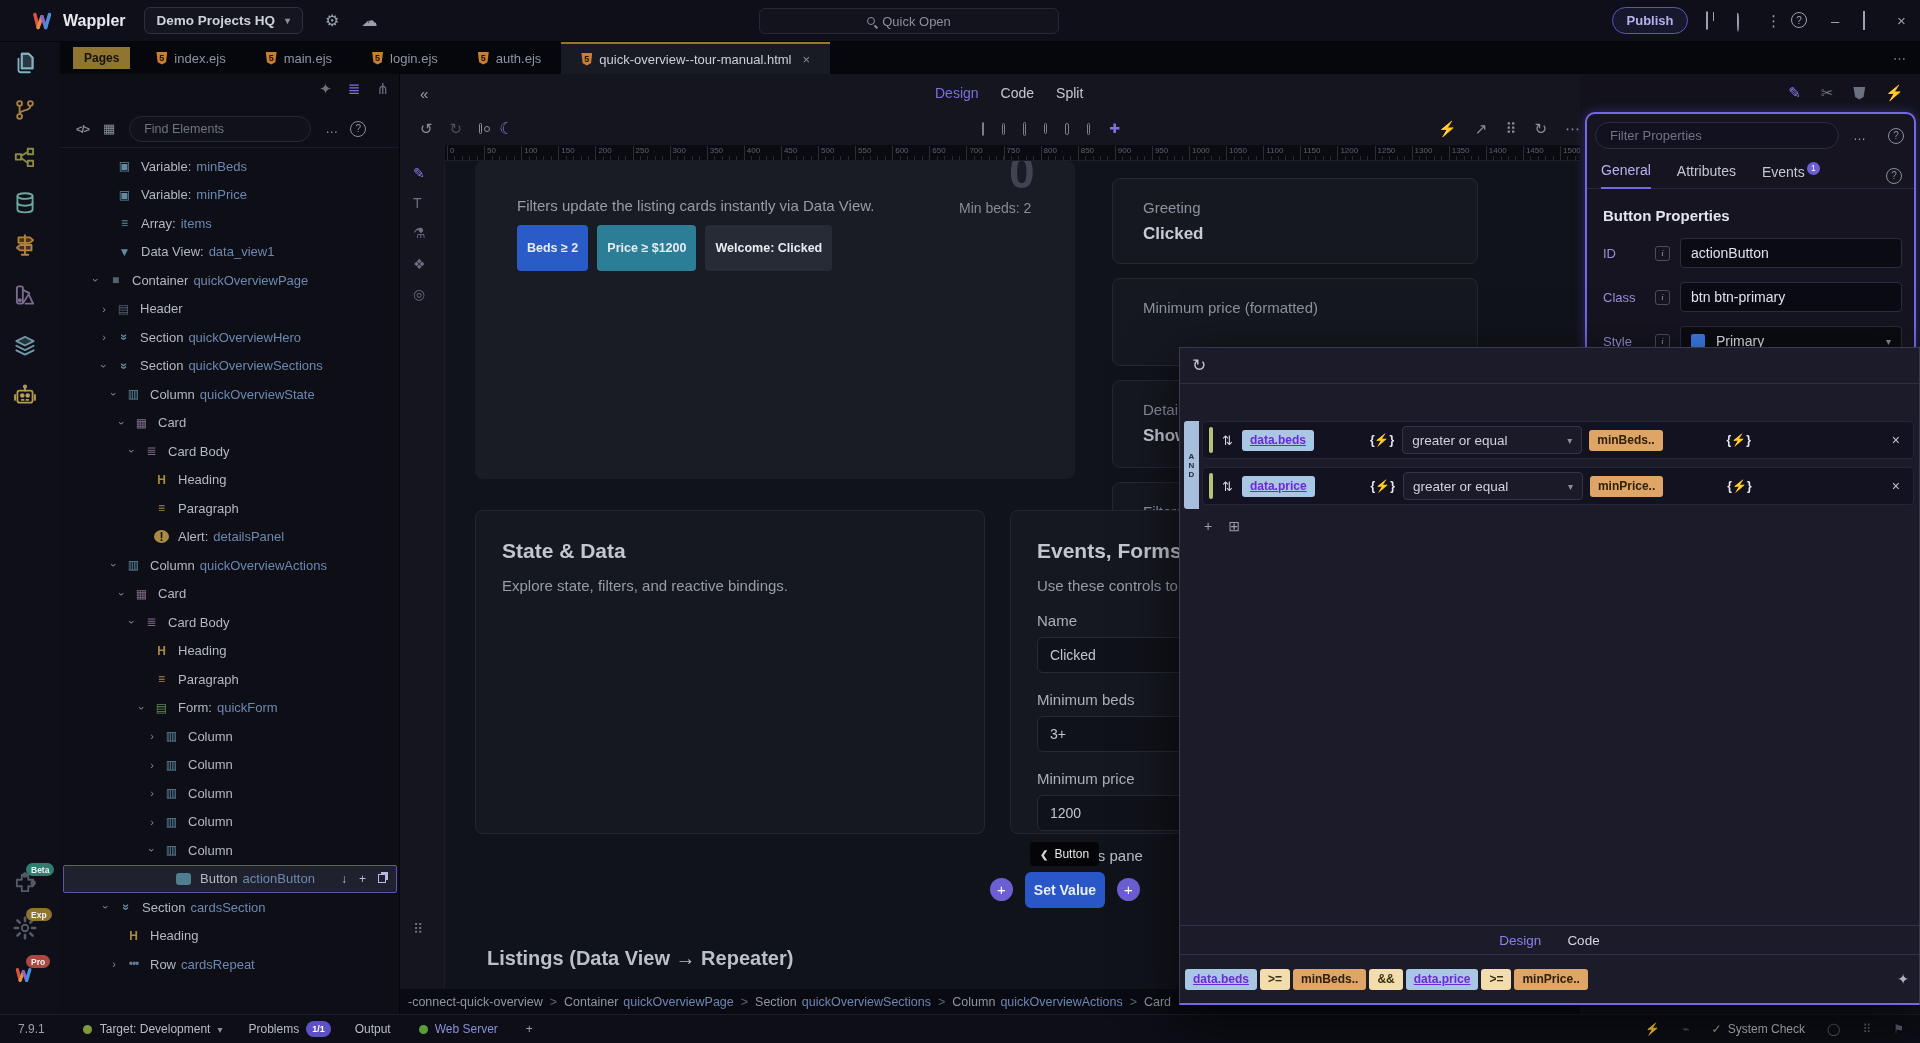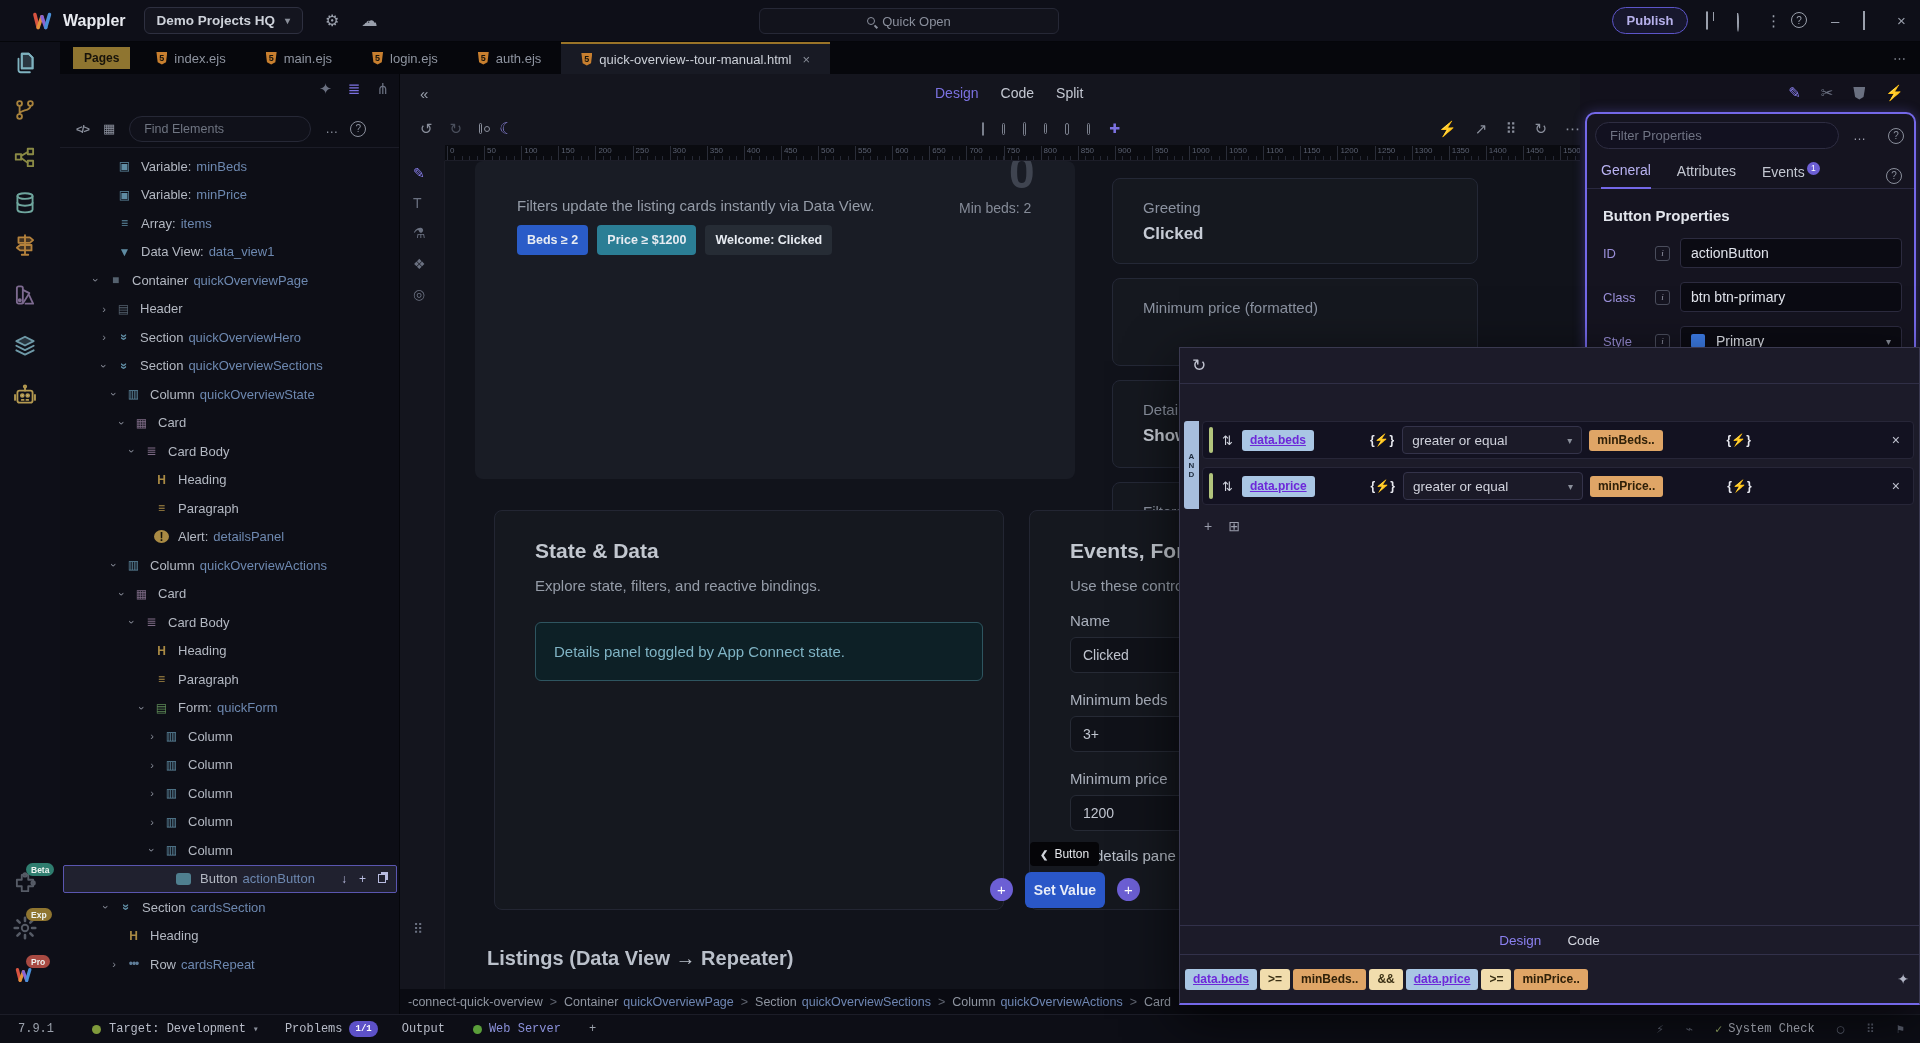--- a/index.html
+++ b/index.html
@@ -101,27 +101,27 @@
   .rail-ic { position:absolute; left:13px; color:#6a7080; font-size:14px; }
   #doc { position:absolute; top:87px; left:45px; width:1135px; height:828px; background:#11131b; }
 
   .hero { position:absolute; left:30px; top:0; width:600px; height:318px; background:#191c25; border-radius:8px;
     overflow:hidden; }
   .hero h1 { position:absolute; left:42px; top:-8px; font-size:27px; color:#b9bfc9; letter-spacing:.2px; }
   .hero .sub { position:absolute; left:42px; top:36px; font-size:15px; color:#959ca8; }
   .hero .stat { position:absolute; left:534px; top:-16px; font-size:46px; font-weight:bold; color:#3f4450; }
   .hero .minbeds { position:absolute; left:484px; top:39px; font-size:14px; color:#858b98; }
   .badges { position:absolute; left:42px; top:64px; display:flex; gap:9px; }
-  .badge { font-size:12.5px; font-weight:bold; color:#e8ecf2; padding:8px 10px; border-radius:4px; }
+  .badge { font-size:12.5px; font-weight:bold; color:#e8ecf2; padding:16px 10px; border-radius:4px; }
 
   .scard { position:absolute; left:667px; width:366px; background:#15181f; border:1px solid #242836; border-radius:8px; }
   .scard .lab { font-size:15px; color:#8b92a0; margin:20px 0 0 30px; }
   .scard .val { font-size:17px; font-weight:bold; color:#c6cbd4; margin:8px 0 0 30px; }
 
-  .bigcard { position:absolute; top:349px; height:400px; background:#15181f; border:1px solid #232633; border-radius:8px; padding:28px 40px;margin-left:19px; }
+  .bigcard { position:absolute; top:349px; height:324px; background:#15181f; border:1px solid #232633; border-radius:8px; padding:28px 26px; }
   .bigcard h2 { font-size:21px; color:#c2c7cf; }
   .bigcard .sub { font-size:15px; color:#959ca8; margin-top:14px; }
   .alertbox { margin-top:28px; border:1px solid #2e5560; background:#0d2026; border-radius:6px; padding:20px 18px;
     color:#7fb3c4; font-size:15px; width:448px; }
   .field-lab { font-size:15px; color:#aab0bc; margin-top:18px; }
   .field-in { margin-top:8px; width:152px; height:36px; background:#101219; border:1px solid #262a35; border-radius:6px;
     color:#c0c5cf; font-size:14px; display:flex; align-items:center; padding-left:12px; }
   .chkrow { margin-top:16px; display:flex; align-items:center; gap:8px; }
   .chk { width:17px; height:17px; background:#2f6fe0; border-radius:4px; color:#fff; font-size:11px;
     display:flex; align-items:center; justify-content:center; }
@@ -135,21 +135,21 @@
   #setvalue { position:absolute; left:580px; top:711px; width:80px; height:36px; background:#2a57c8; border-radius:6px;
     color:#e8edf8; font-weight:bold; font-size:14px; display:flex; align-items:center; justify-content:center; z-index:5; }
   #listings-h { position:absolute; left:42px; top:786px; font-size:20px; font-weight:bold; color:#bac0ca; }
 
   
   #breadcrumb { position:absolute; left:400px; top:989px; width:1520px; height:25px; background:#0a0b12;
     display:flex; align-items:center; font-size:12.5px; color:#8f95a0; padding-left:8px; white-space:nowrap; overflow:hidden; }
   #breadcrumb .sep { margin:0 7px; color:#5f6470; }
   #breadcrumb .bid { color:#6e86b2; margin-left:5px; }
   #statusbar { position:absolute; left:0; top:1014px; width:1920px; height:29px; background:#0d0e16;
-    border-top:1px solid #1c1d28; display:flex; align-items:center; font-size:12px; color:#b8bcc8;font-family:Liberation Mono, monospace; }
+    border-top:1px solid #1c1d28; display:flex; align-items:center; font-size:12px; color:#b8bcc8; }
   .dot { width:9px; height:9px; border-radius:50%; display:inline-block; }
   .sb-badge { background:#5d51c8; color:#fff; font-size:9px; font-weight:bold; border-radius:9px; padding:3px 6px; }
   .sb-right { margin-left:auto; display:flex; align-items:center; gap:22px; margin-right:16px; color:#5a5f6e; }
   .sb-right .sc { color:#b8bcc8; display:flex; gap:6px; align-items:center; }
 
   
   #rightpanel { position:absolute; left:1580px; top:74px; width:340px; height:940px; background:#12111c; }
   .rp-icons { position:absolute; top:10px; right:16px; display:flex; gap:20px; color:#6a7080; font-size:15px; align-items:center; }
   .rp-icons .active { color:#8b80f0; }
   .ic-cssshield { width:12px; height:13px; background:#6a7080; clip-path:polygon(0 0,100% 0,85% 80%,50% 100%,15% 80%); }
@@ -605,21 +605,20 @@
         </div>
         <div class="scard" style="top: 321px; height: 92px;">
           <div class="lab">Filters</div>
           <div class="val">Beds ≥</div>
         </div>
       </div>
 
     <div class="bigcard" style="left:30px;width:510px;">
       <h2>State &amp; Data</h2>
       <div class="sub">Explore state, filters, and reactive bindings.</div>
-      <div class="alertbox">Details panel toggled by App Connect state.</div>
     </div>
 
     <div class="bigcard" style="left:565px;width:490px;">
       <h2>Events, Forms &amp; Fi</h2>
       <div class="sub">Use these controls to ex</div>
       <div id="events-fields">
           <div class="field-lab">Name</div>
           <div class="field-in">Clicked</div>
           <div class="field-lab">Minimum beds</div>
           <div class="field-in">3+</div>

